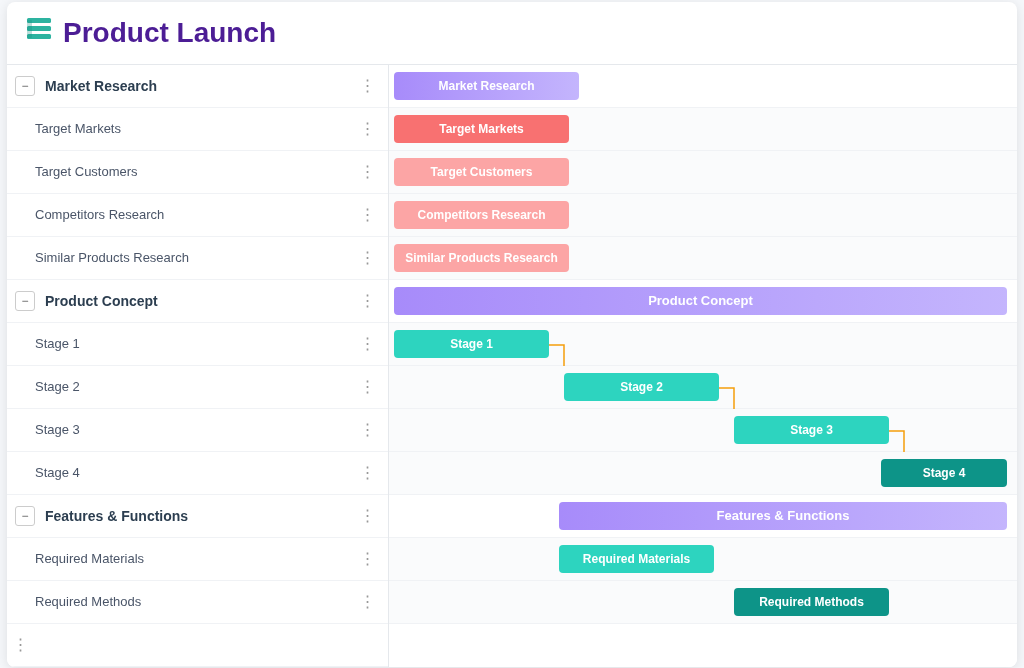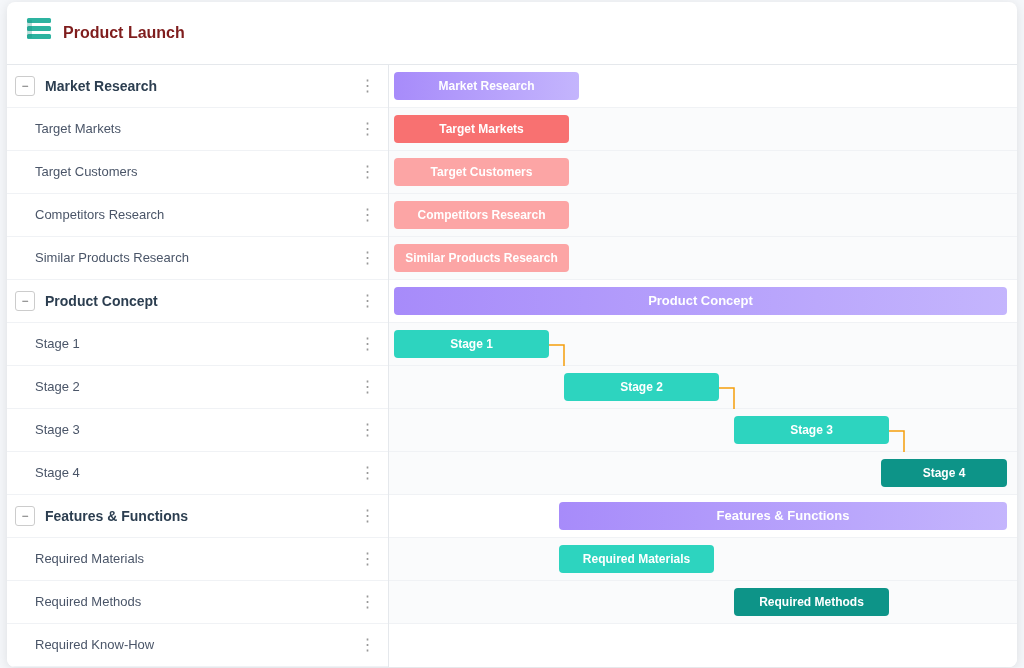--- a/index.html
+++ b/index.html
@@ -1,20 +1,20 @@
 <!DOCTYPE html>
 <html><head>
   <meta charset="utf-8">
   <style>
     * { box-sizing: border-box; margin: 0; padding: 0; }
     body { font-family: -apple-system, BlinkMacSystemFont, 'Segoe UI', sans-serif; background: #f5f7fa; display: flex; justify-content: center; align-items: center; min-height: 100vh; }
     .app-container { background: #fff; border-radius: 8px; box-shadow: 0 2px 12px rgba(0,0,0,0.1); width: 1010px; overflow: hidden; }
     .header { display: flex; align-items: center; gap: 10px; padding: 14px 18px; border-bottom: 1px solid #e5e8ec; }
     .header-icon { color: #2db3a0; font-size: 22px; }
-    .header-title { font-size: 16px; font-weight: 700; color: #7f1d1d; }
+    .header-title { font-size: 28px; font-weight: 700; color: #4c1d95; }
     .gantt-wrapper { display: flex; overflow: hidden; }
     
     .task-list { width: 382px; min-width: 382px; border-right: 1px solid #e5e8ec; }
     .task-row { display: flex; align-items: center; border-bottom: 1px solid #f0f2f5; height: 43px; padding: 0 10px 0 0; }
     .task-row.group-row { background: #fff; }
     .task-row.child-row { background: #fff; }
     .task-row.group-row .task-label { font-weight: 700; font-size: 14px; color: #2c3e50; }
     .task-row.child-row .task-label { font-weight: 400; font-size: 13px; color: #4a5568; padding-left: 28px; }
     .task-label { flex: 1; padding-left: 10px; white-space: nowrap; overflow: hidden; text-overflow: ellipsis; }
     .collapse-btn { width: 20px; height: 20px; border: 1px solid #ccc; border-radius: 3px; display: flex; align-items: center; justify-content: center; margin-left: 8px; cursor: pointer; font-size: 12px; color: #666; background: #fff; flex-shrink: 0; }
@@ -105,21 +105,20 @@
       </div>
       <div class="task-row child-row">
         <span class="task-label">Required Materials</span>
         <div class="dots-btn"></div>
       </div>
       <div class="task-row child-row">
         <span class="task-label">Required Methods</span>
         <div class="dots-btn"></div>
       </div>
       <div class="task-row child-row">
-        <span class="task-label">Required Know-How</span>
         <div class="dots-btn"></div>
       </div>
     </div>
 
     <div class="gantt-chart">
       <div class="gantt-rows-container" style="position:relative;">
 
         <div style="position:absolute;top:0;left:0;right:0;bottom:0;pointer-events:none;z-index:0;">
           <div style="position:absolute;top:0;bottom:0;left:160px;width:1px;background:#dde2ea;"></div>
           <div style="position:absolute;top:0;bottom:0;left:320px;width:1px;background:#dde2ea;"></div>

